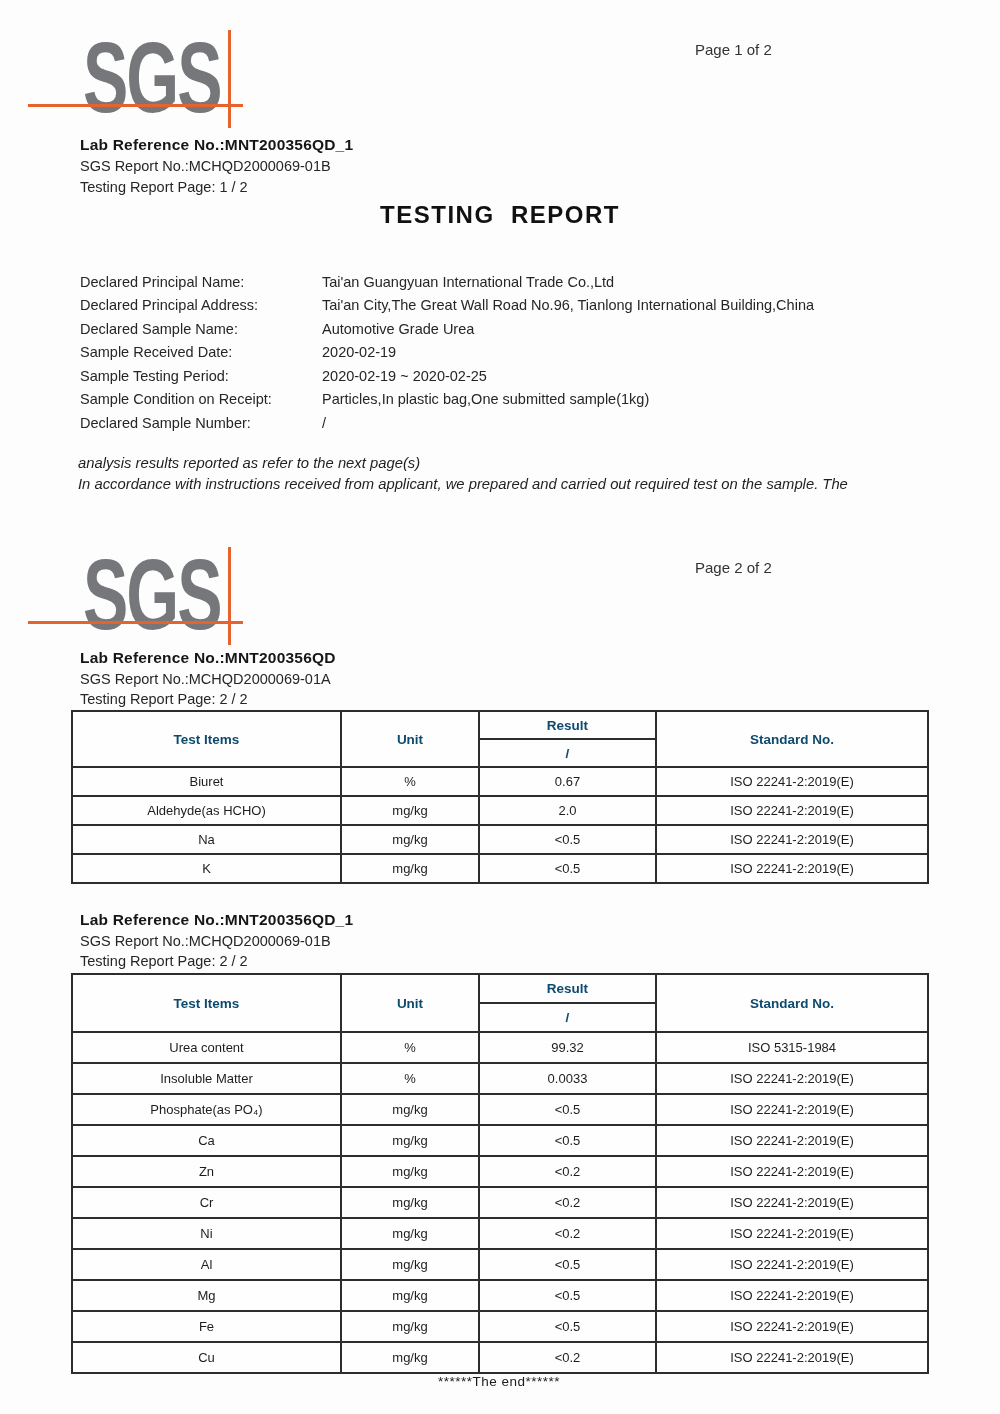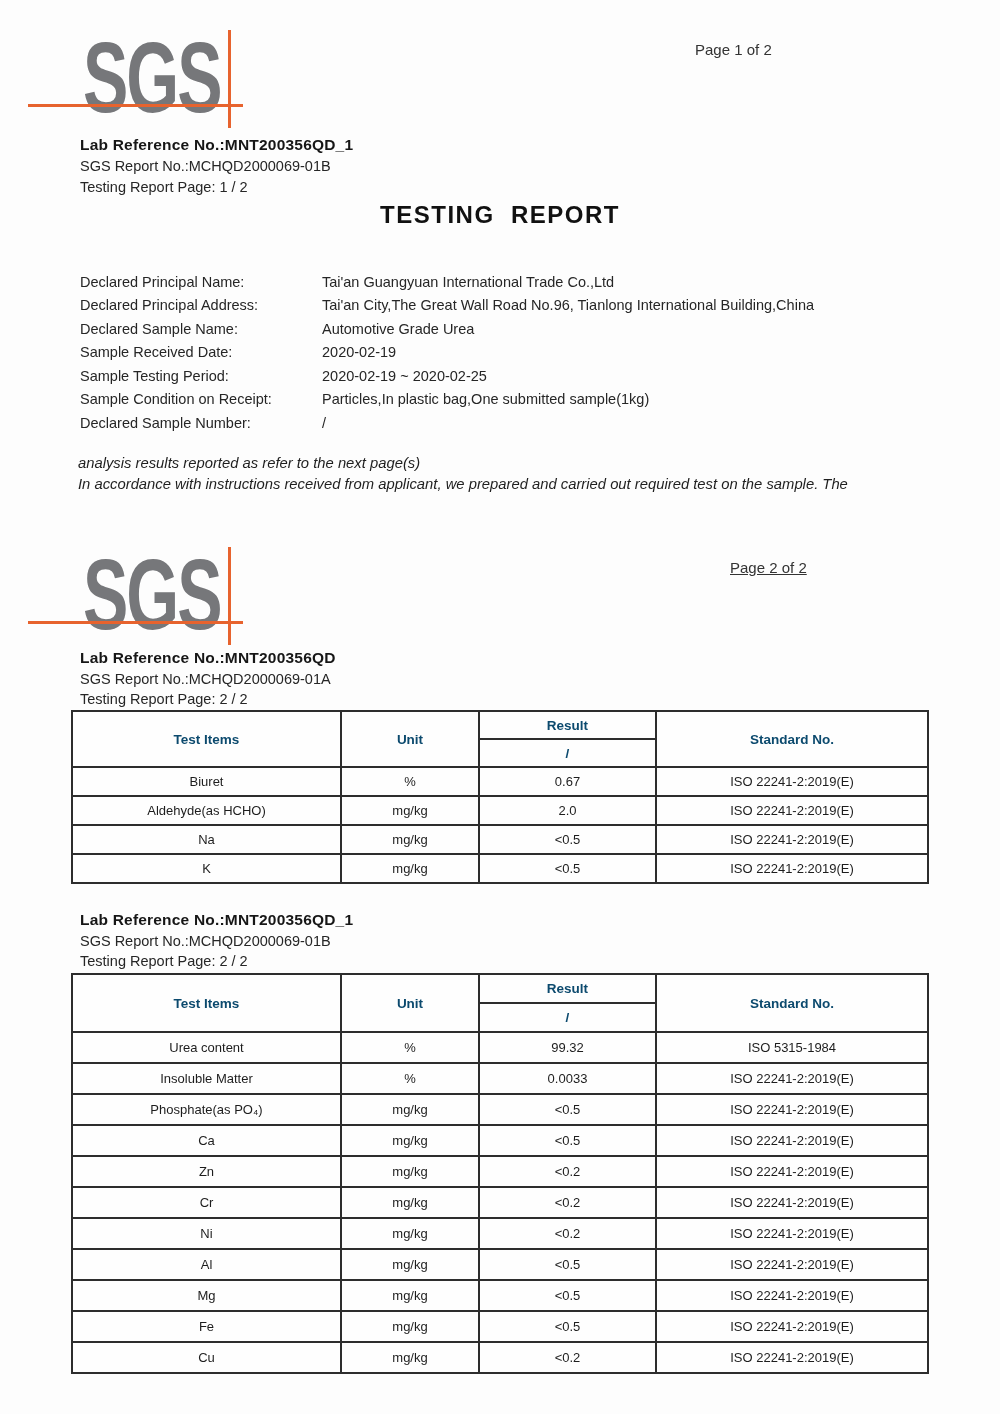--- a/index.html
+++ b/index.html
@@ -111,21 +111,21 @@
     <div>analysis results reported as refer to the next page(s)</div>
     <div>In accordance with instructions received from applicant, we prepared and carried out required test on the sample. The</div>
   </div>
 
   <div class="sgs-logo" style="top:539px;">
     <span class="sgs-text">SGS</span>
     <div class="sgs-vline"></div>
     <div class="sgs-hline"></div>
   </div>
 
-  <div class="abs page-label" style="left:730px; top:559px;text-decoration:underline;">Page 2 of 2</div>
+  <div class="abs page-label" style="left:695px; top:559px;">Page 2 of 2</div>
 
   <div class="abs refline-bold" style="left:80px; top:649px;">Lab Reference No.:MNT200356QD</div>
   <div class="abs refline" style="left:80px; top:671px;">SGS Report No.:MCHQD2000069-01A</div>
   <div class="abs refline" style="left:80px; top:691px;">Testing Report Page: 2 / 2</div>
 
   <table class="results t1 abs" style="left:71px; top:710px;">
     <colgroup>
         <col style="width:269px">
         <col style="width:138px">
         <col style="width:177px">
@@ -251,14 +251,15 @@
     </tr>
     <tr>
       <td>Cu</td>
       <td>mg/kg</td>
       <td>&lt;0.2</td>
       <td>ISO 22241-2:2019(E)</td>
     </tr>
   </tbody>
     </table>
 
+  <div class="abs end-footer">******The end******</div>
 
 </div>
 
 </body></html>

